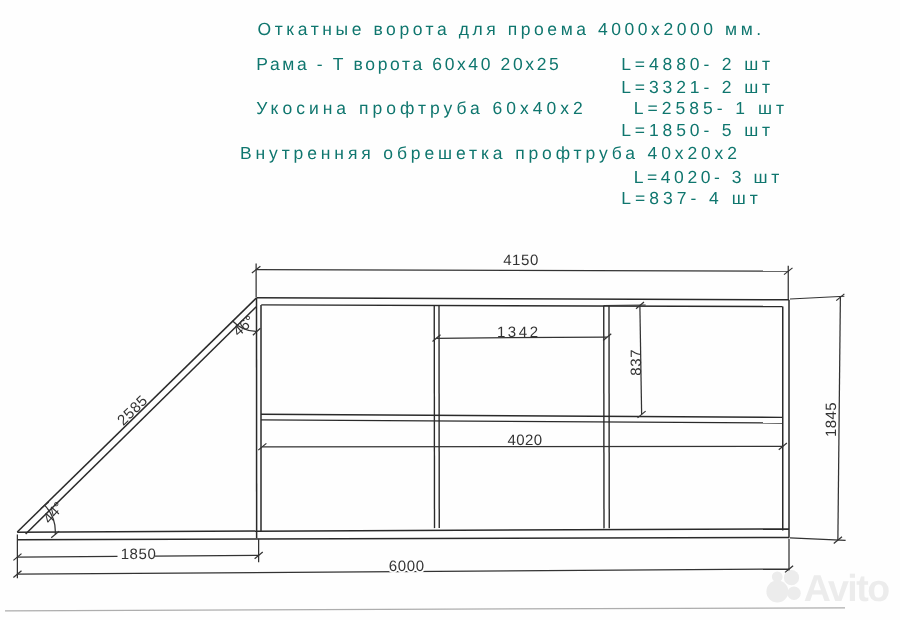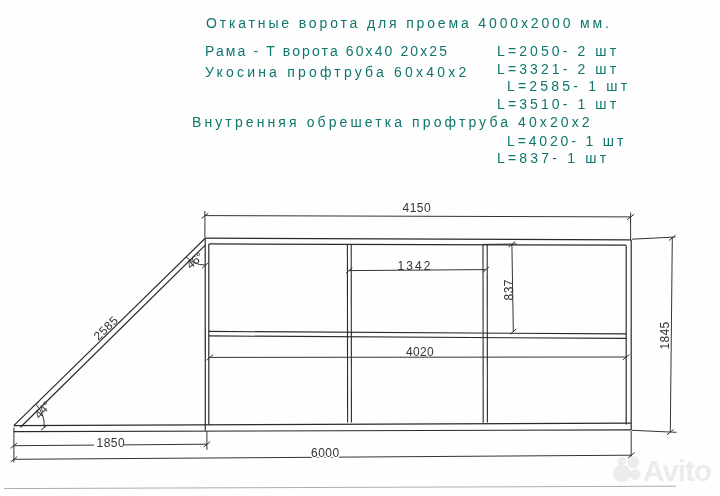--- a/index.html
+++ b/index.html
@@ -8,35 +8,35 @@
 svg{position:absolute;left:0;top:0}
 svg text{font-family:"Liberation Sans",sans-serif;fill:#333;font-size:12px}
 </style>
 </head>
 <body>
 
 <div class="t" style="left:206px;top:16px;letter-spacing:2.85px">Откатные ворота для проема 4000х2000 мм.</div>
 
 <div class="t" style="left:205px;top:44px;letter-spacing:2.1px">Рама - Т ворота 60х40 20х25</div>
 
-<div class="t" style="left:497px;top:44px;letter-spacing:3.1px">L=2050- 2 шт</div>
+<div class="t" style="left:497px;top:44px;letter-spacing:3.1px">L=4880- 2 шт</div>
 
 <div class="t" style="left:497px;top:62px;letter-spacing:3.1px">L=3321- 2 шт</div>
 
-<div class="t" style="left:205px;top:65px;letter-spacing:3.2px">Укосина профтруба 60х40х2</div>
+<div class="t" style="left:205px;top:79px;letter-spacing:3.2px">Укосина профтруба 60х40х2</div>
 
 <div class="t" style="left:507px;top:79px;letter-spacing:3.2px">L=2585- 1 шт</div>
 
-<div class="t" style="left:497px;top:97px;letter-spacing:3.1px">L=3510- 1 шт</div>
+<div class="t" style="left:497px;top:97px;letter-spacing:3.1px">L=1850- 5 шт</div>
 
 <div class="t" style="left:192px;top:115px;letter-spacing:3.1px">Внутренняя обрешетка профтруба 40х20х2</div>
 
-<div class="t" style="left:507px;top:134px;letter-spacing:2.85px">L=4020- 1 шт</div>
+<div class="t" style="left:507px;top:134px;letter-spacing:2.85px">L=4020- 3 шт</div>
 
-<div class="t" style="left:497px;top:151px;letter-spacing:3.2px">L=837- 1 шт</div>
+<div class="t" style="left:497px;top:151px;letter-spacing:3.2px">L=837- 4 шт</div>
 
 <svg width="720" height="496" viewBox="0 0 720 496">
 
 <g stroke="#2a2a2a" stroke-width="1.2" fill="none">
 <line x1="205.2" y1="238.2" x2="631.2" y2="239.8"></line>
 <line x1="209" y1="243.9" x2="626" y2="245.2"></line>
 </g>
 
 <g stroke="#2a2a2a" stroke-width="1.2" fill="none">
 <line x1="205.2" y1="238.2" x2="205.3" y2="430.6"></line>

